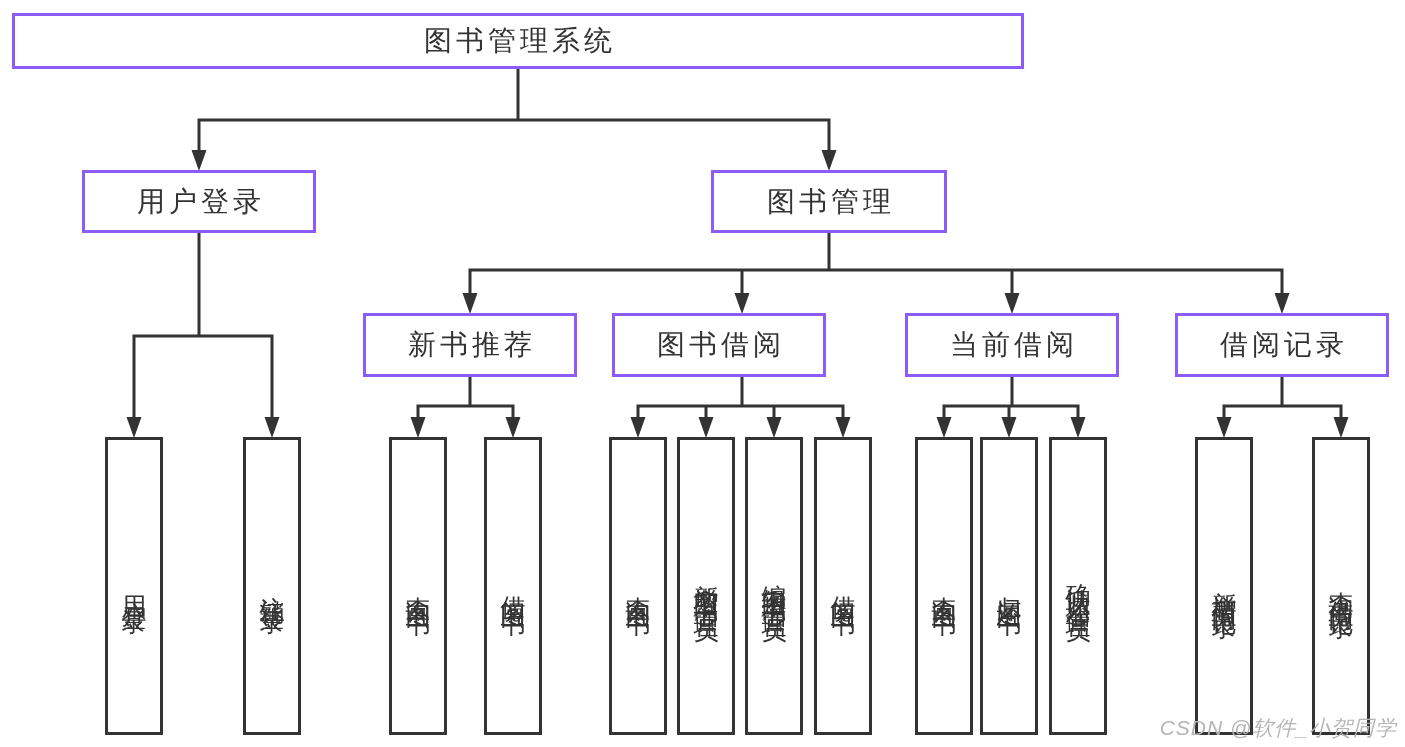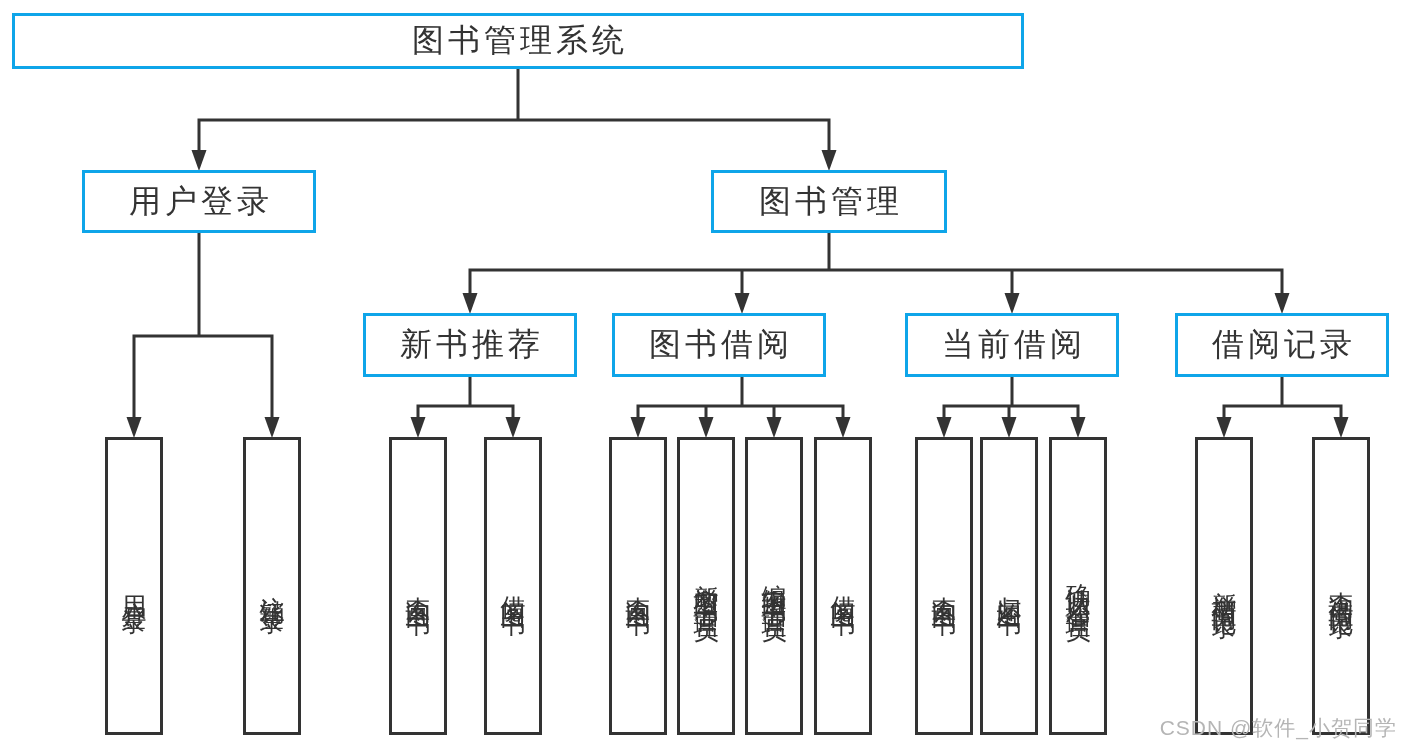--- a/index.html
+++ b/index.html
@@ -18,27 +18,27 @@
   #connectors {
     position: absolute;
     left: 0;
     top: 0;
     width: 1405px;
     height: 747px;
   }
   .hbox {
     position: absolute;
     box-sizing: border-box;
-    border: 3px solid #0ea5e9;
+    border: 3px solid #8b5cf6;
     background: #ffffff;
     display: flex;
     align-items: center;
     justify-content: center;
     color: #333333;
-    font-size: 32px;
+    font-size: 28px;
     letter-spacing: 4px;
     text-indent: 4px; 
     white-space: nowrap;
   }
   .leaf {
     position: absolute;
     top: 437px;
     width: 58px;
     height: 298px;
     box-sizing: border-box;
@@ -59,20 +59,21 @@
   }
   .watermark {
     position: absolute;
     right: 8px;
     top: 714px;
     color: #b5b5b5;
     font-size: 21px;
     letter-spacing: 1px;
     white-space: nowrap;
     z-index: 5;
+    font-style: italic;
   }
 </style>
 </head>
 <body>
 
 <div id="canvas">
 
   <svg id="connectors" width="1405" height="747" viewBox="0 0 1405 747" aria-hidden="true">
     <g stroke="#333333" stroke-width="3" fill="none" stroke-linecap="square">
 

